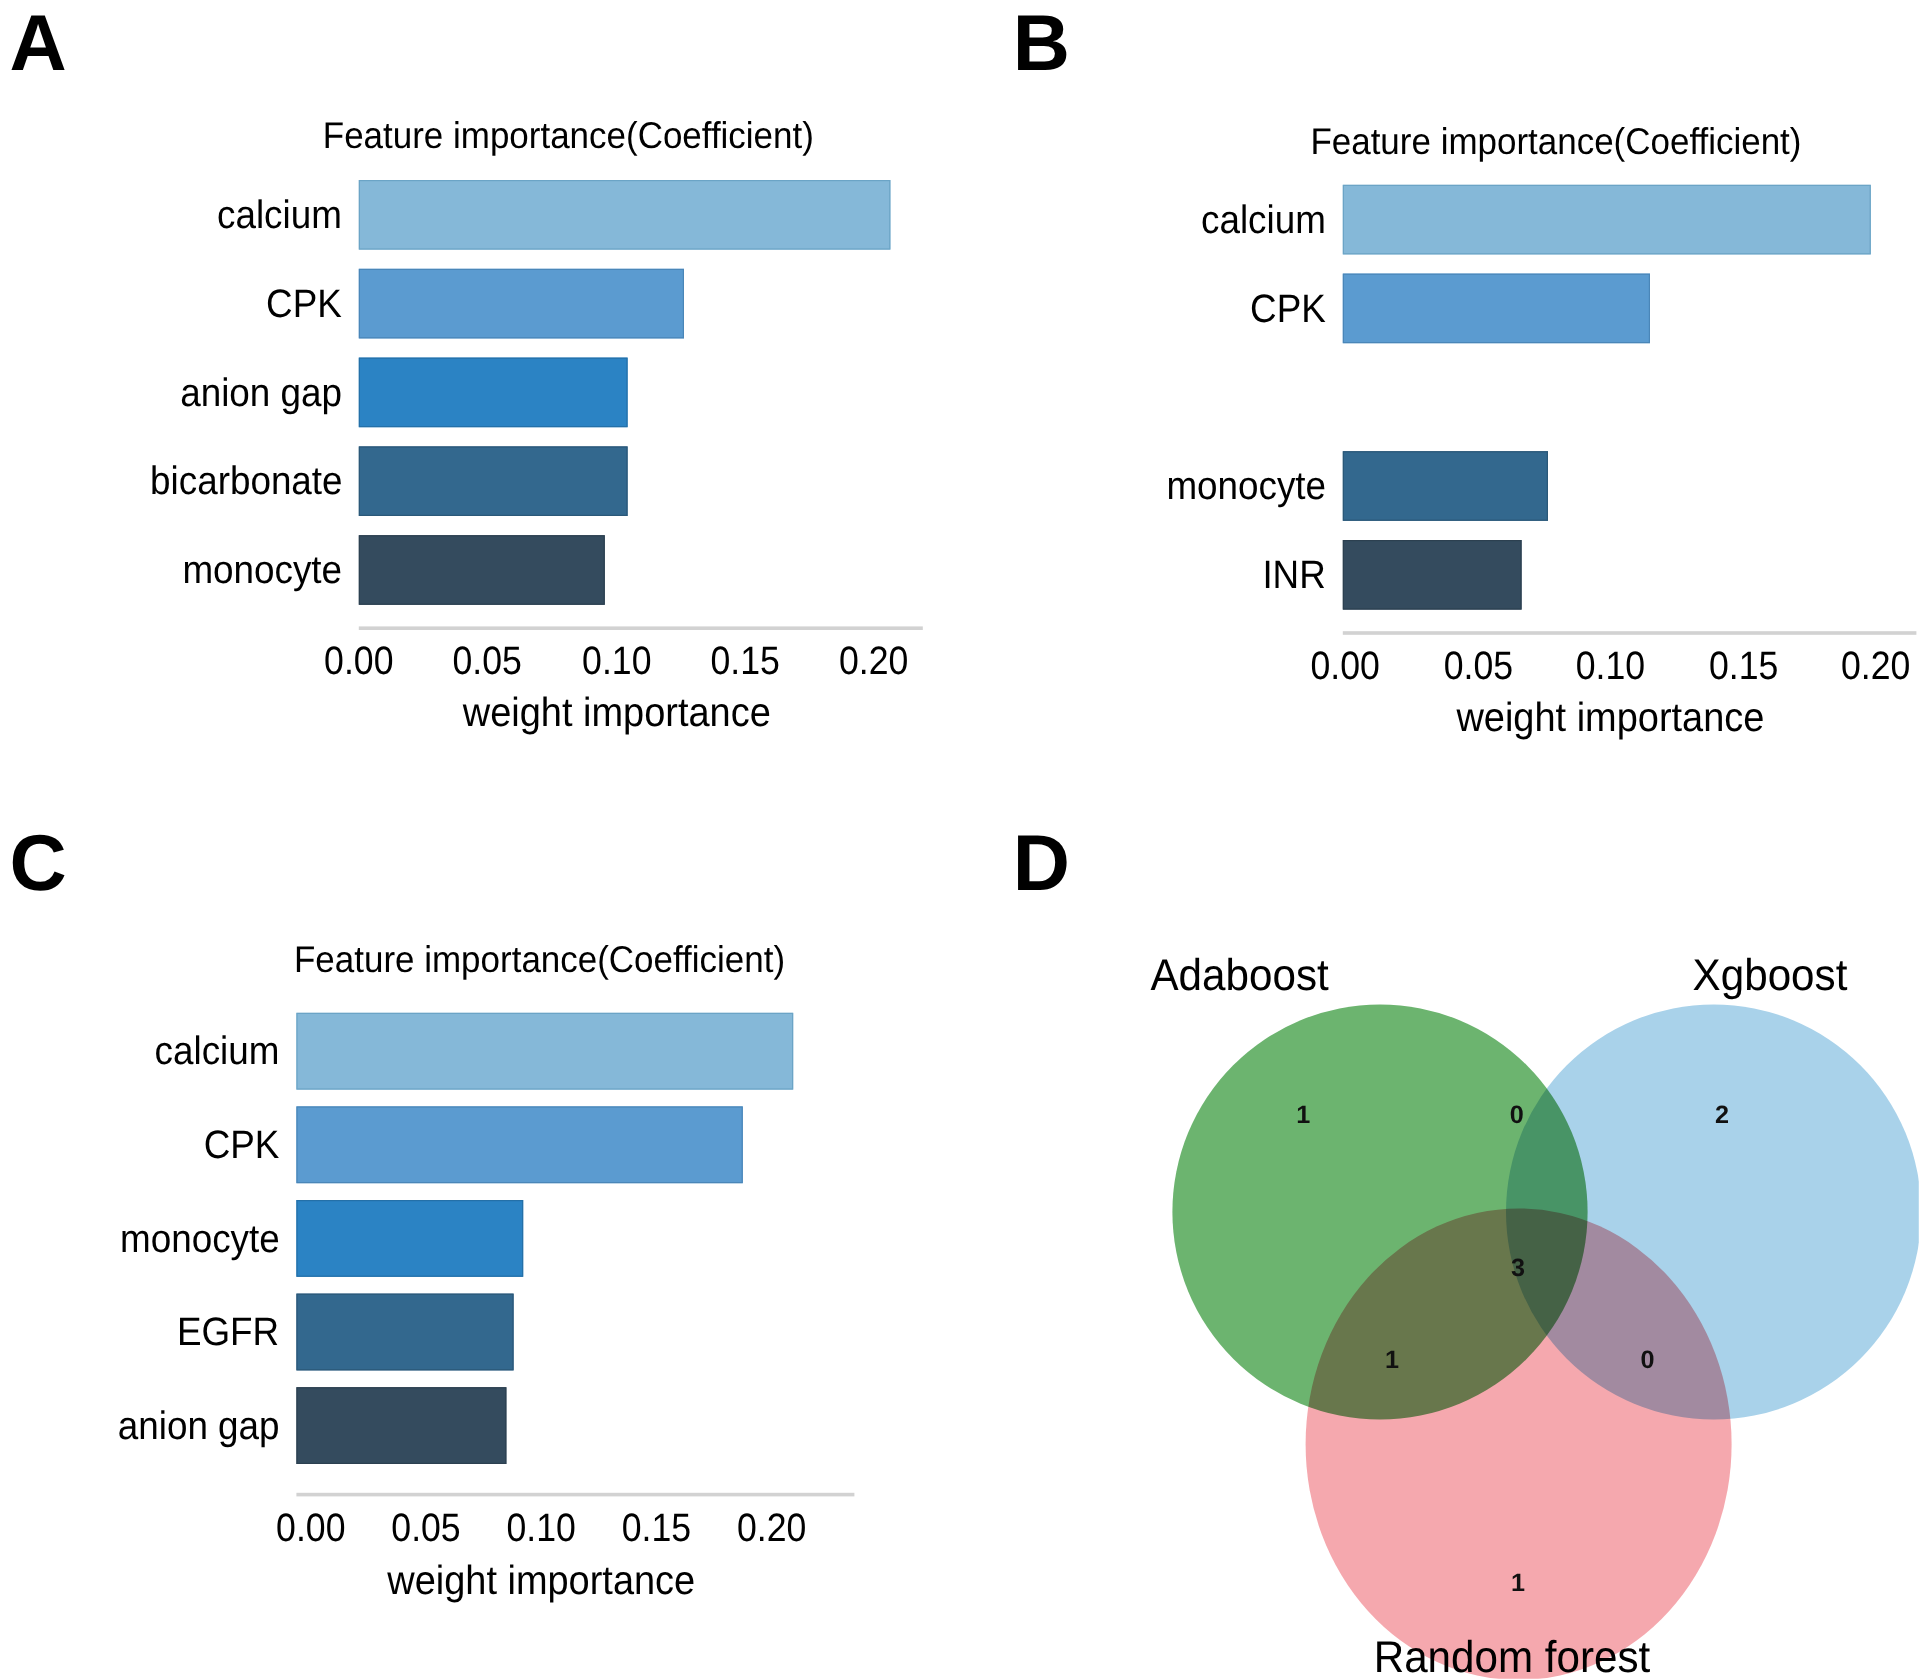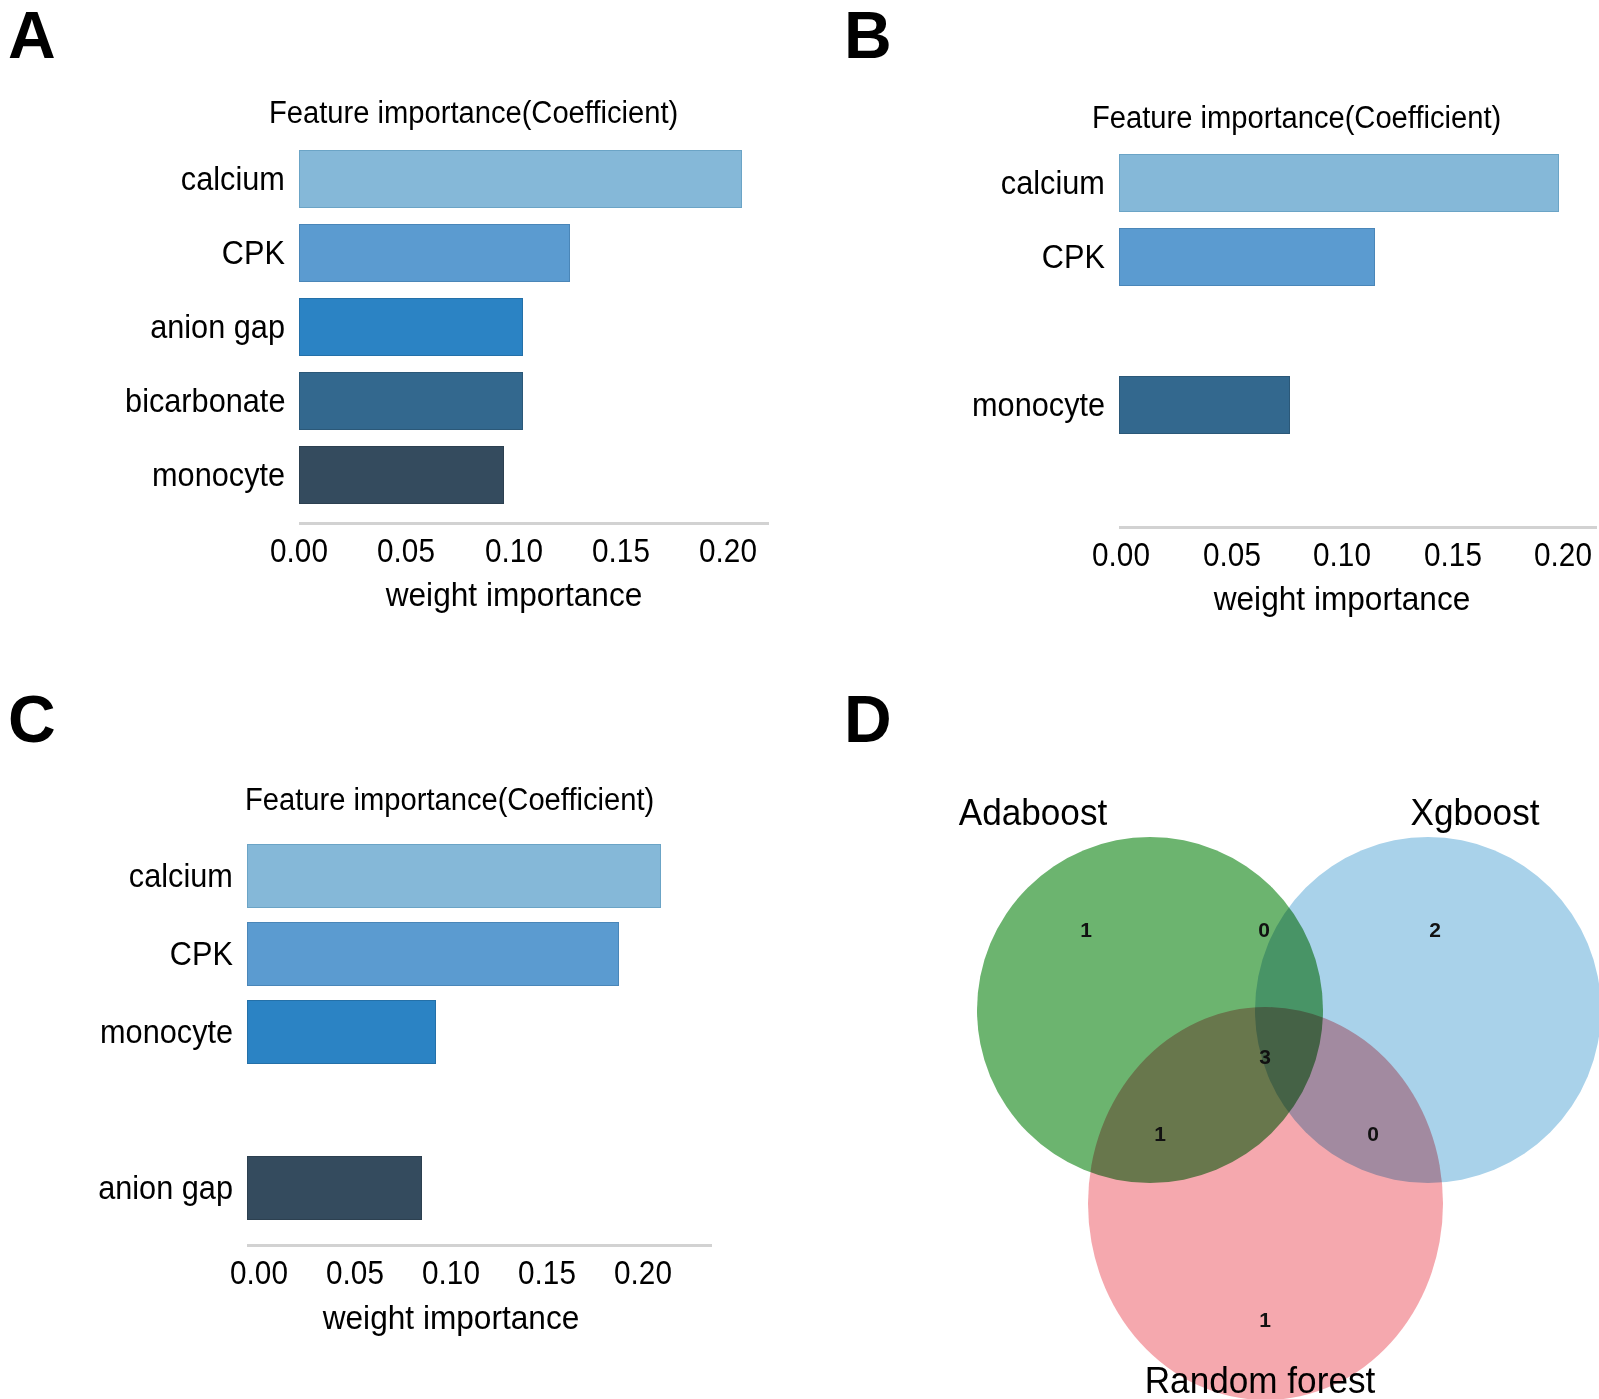--- a/index.html
+++ b/index.html
@@ -174,20 +174,24 @@
         <div class="bar" style="width:440px;background:#85b8d8;border:1px solid #6ba4c6;"></div>
       </div>
       <div class="bar-row" style="top:76px;height:58px;width:100%;">
         <span class="cat-label">CPK</span>
         <div class="bar" style="width:256px;background:#5b9bd0;border:1px solid #4a86b8;"></div>
       </div>
       <div class="bar-row" style="top:224px;height:58px;width:100%;">
         <span class="cat-label">monocyte</span>
         <div class="bar" style="width:171px;background:#33688e;border:1px solid #2b5878;"></div>
       </div>
+      <div class="bar-row" style="top:298px;height:58px;width:100%;">
+        <span class="cat-label">INR</span>
+        <div class="bar" style="width:149px;background:#344b5e;border:1px solid #2c4050;"></div>
+      </div>
     </div>
 
     <div class="axis-line" style="left:282px;top:526px;width:478px;"></div>
 
     <div class="tick-label" style="left:284px;top:536px;">0.00</div>
     <div class="tick-label" style="left:395px;top:536px;">0.05</div>
     <div class="tick-label" style="left:505px;top:536px;">0.10</div>
     <div class="tick-label" style="left:616px;top:536px;">0.15</div>
     <div class="tick-label" style="left:726px;top:536px;">0.20</div>
 
@@ -206,20 +210,24 @@
         <span class="cat-label">calcium</span>
         <div class="bar" style="width:414px;background:#85b8d8;border:1px solid #6ba4c6;"></div>
       </div>
       <div class="bar-row" style="top:80px;height:64px;width:100%;">
         <span class="cat-label">CPK</span>
         <div class="bar" style="width:372px;background:#5b9bd0;border:1px solid #4a86b8;"></div>
       </div>
       <div class="bar-row" style="top:158px;height:64px;width:100%;">
         <span class="cat-label">monocyte</span>
         <div class="bar" style="width:189px;background:#2b83c4;border:1px solid #2470a8;"></div>
+      </div>
+      <div class="bar-row" style="top:236px;height:64px;width:100%;">
+        <span class="cat-label">EGFR</span>
+        <div class="bar" style="width:181px;background:#33688e;border:1px solid #2b5878;"></div>
       </div>
       <div class="bar-row" style="top:314px;height:64px;width:100%;">
         <span class="cat-label">anion gap</span>
         <div class="bar" style="width:175px;background:#344b5e;border:1px solid #2c4050;"></div>
       </div>
     </div>
 
     <div class="axis-line" style="left:230px;top:584px;width:465px;"></div>
 
     <div class="tick-label" style="left:242px;top:594px;">0.00</div>

